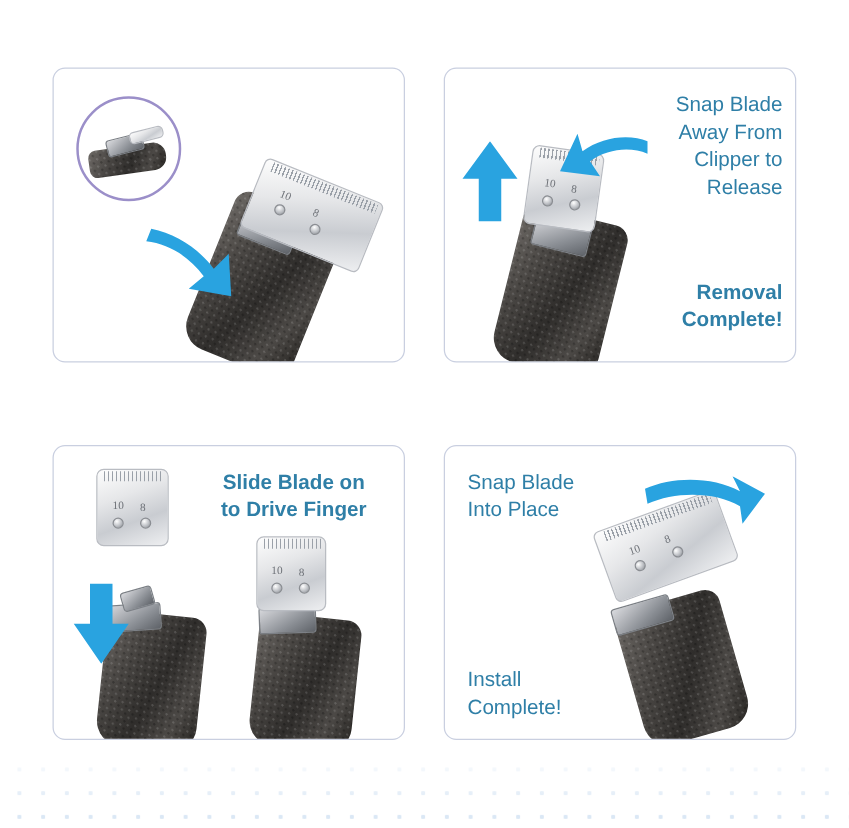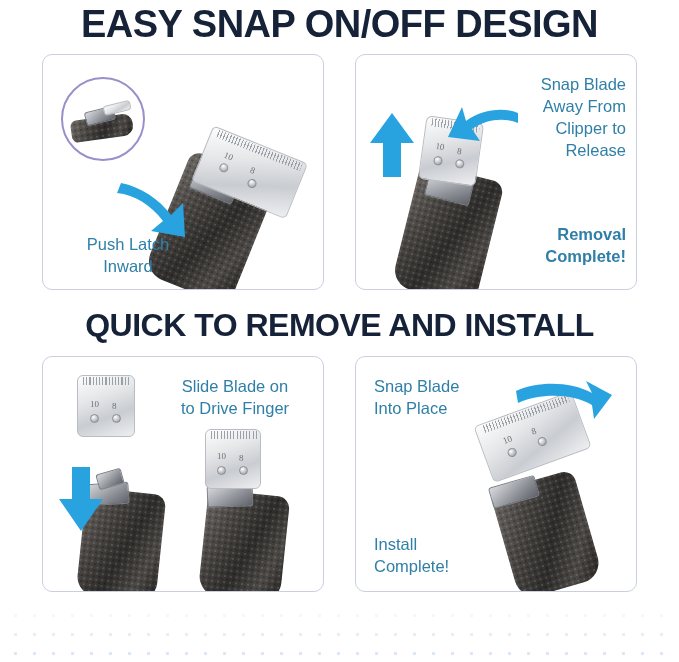--- a/index.html
+++ b/index.html
@@ -150,21 +150,20 @@
     width: 679px;
     height: 62px;
     background: linear-gradient(180deg, #ffffff 0%, rgba(255,255,255,0.55) 45%, rgba(255,255,255,0.1) 100%);
   }
 </style>
 </head>
 <body>
 
 <div class="page">
 
-  <div class="heading" id="heading-1">EASY SNAP ON/OFF DESIGN</div>
 
   <div class="panel" id="panel-push-latch">
 
     <div class="highlight-circle" style="left:18px; top:22px; width:84px; height:84px;"></div>
 
     <div style="position:absolute; left:28px; top:44px; width:64px; height:42px;">
       <div class="body-shell" style="left:0; top:18px; width:62px; height:22px; border-radius:6px 10px 10px 6px; transform:rotate(-8deg);">
         <div class="carbon"></div>
       </div>
       <div class="latch" style="left:14px; top:10px; width:30px; height:14px; transform:rotate(-14deg);"></div>
@@ -184,22 +183,20 @@
         <div class="blade-mark" style="left:50px; top:22px;">8</div>
       </div>
     </div>
 
     <div class="arrow" style="left:72px; top:118px; width:80px; height:70px;">
       <svg width="80" height="70" viewBox="0 0 80 70">
         <path d="M6 10 C 26 14, 44 26, 56 42 L 68 30 L 70 64 L 36 58 L 48 48 C 36 32, 20 22, 2 20 Z" fill="#29a3e0"></path>
       </svg>
     </div>
 
-    <div class="caption center" style="left:10px; top:178px; width:150px;">Push Latch
-Inward</div>
   </div>
 
   <div class="panel" id="panel-snap-away">
 
     <div class="clipper" style="left:40px; top:40px; width:140px; height:190px;">
       <div class="body-shell" style="left:24px; top:78px; width:86px; height:126px; transform:rotate(14deg); transform-origin:50% 0;">
         <div class="carbon"></div>
       </div>
       <div class="latch" style="left:30px; top:82px; width:46px; height:24px; transform:rotate(14deg);"></div>
       <div class="blade" style="left:26px; top:24px; width:58px; height:64px; transform:rotate(8deg); border-radius:6px;">
@@ -225,21 +222,20 @@
 
     <div class="caption right" style="left:128px; top:18px; width:142px;">Snap Blade
 Away From
 Clipper to
 Release</div>
 
     <div class="caption right" style="left:128px; top:168px; width:142px;font-weight:bold;">Removal
 Complete!</div>
   </div>
 
-  <div class="heading" id="heading-2">QUICK TO REMOVE AND INSTALL</div>
 
   <div class="panel" id="panel-slide-blade">
 
     <div class="blade" style="left:34px; top:18px; width:58px; height:62px; border-radius:6px;">
       <div class="teeth" style="left:5px; top:1px; width:48px; height:8px;"></div>
       <div class="screw" style="left:12px; top:38px;"></div>
       <div class="screw" style="left:34px; top:38px;"></div>
       <div class="blade-mark" style="left:12px; top:24px;">10</div>
       <div class="blade-mark" style="left:34px; top:26px;">8</div>
     </div>
@@ -265,21 +261,21 @@
         <div class="blade-mark" style="left:33px; top:24px;">8</div>
       </div>
     </div>
 
     <div class="arrow" style="left:12px; top:108px; width:52px; height:66px;">
       <svg width="52" height="66" viewBox="0 0 52 66">
         <path d="M26 66 L4 34 L17 34 L17 2 L35 2 L35 34 L48 34 Z" fill="#29a3e0"></path>
       </svg>
     </div>
 
-    <div class="caption center" style="left:112px; top:18px; width:160px;">Slide Blade on
+    <div class="caption center" style="left:112px; top:18px; width:160px;font-weight:bold;">Slide Blade on
 to Drive Finger</div>
   </div>
 
   <div class="panel" id="panel-snap-place">
 
     <div class="clipper" style="left:110px; top:58px; width:160px; height:178px;">
       <div class="body-shell" style="left:22px; top:66px; width:86px; height:112px; transform:rotate(-16deg); transform-origin:50% 0;">
         <div class="carbon"></div>
       </div>
       <div class="latch" style="left:24px; top:66px; width:48px; height:22px; transform:rotate(-16deg);"></div>

